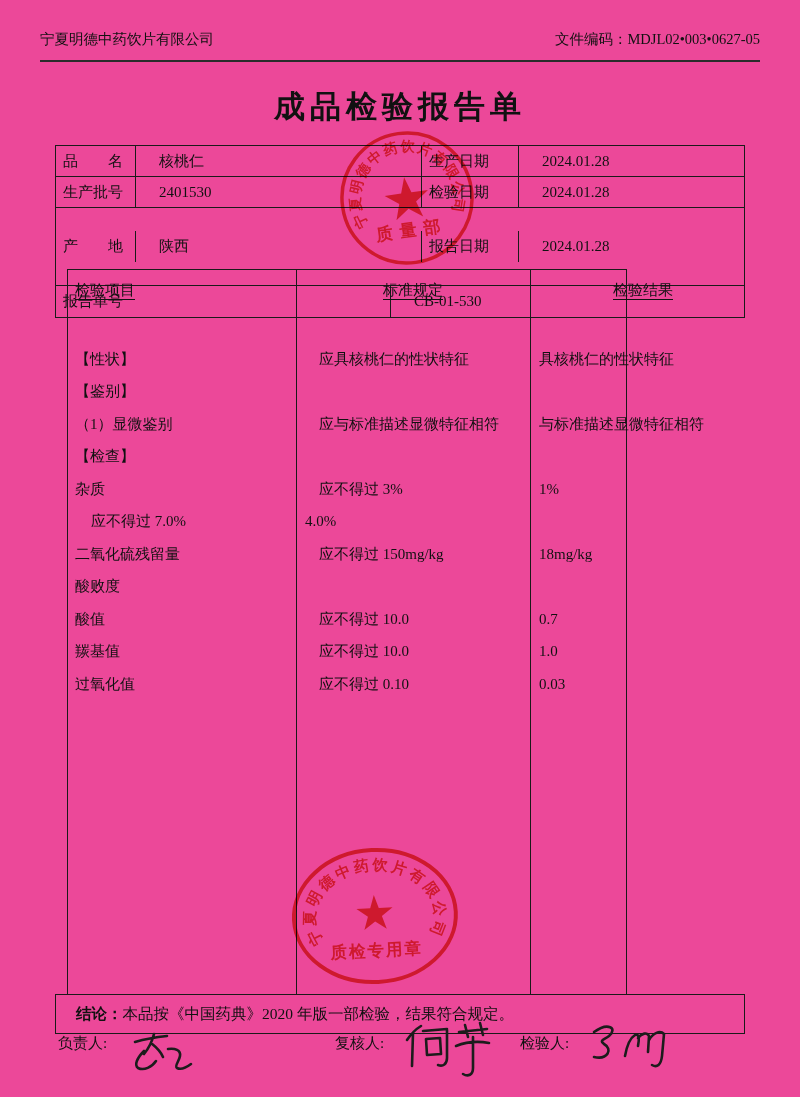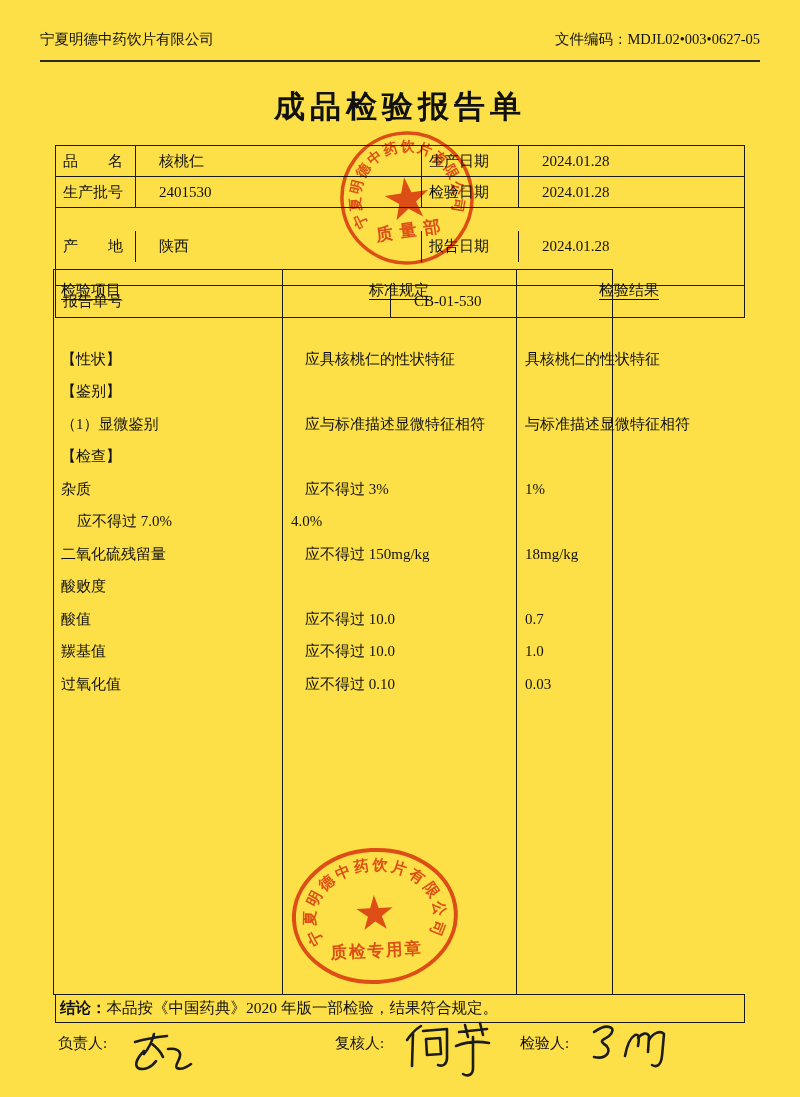--- a/index.html
+++ b/index.html
@@ -1,45 +1,45 @@
 <!DOCTYPE html>
 <html><head>
 <meta charset="utf-8">
 <style>
   html,body{margin:0;padding:0;background:#888;}
-  .page{position:relative;width:800px;height:1097px;background:#fde047;margin:0 auto;
+  .page{position:relative;width:800px;height:1097px;background:#ec4899;margin:0 auto;
         font-family:"Liberation Serif","DejaVu Serif",serif;color:#111;overflow:hidden;}
   
   .doc-header{position:absolute;left:40px;right:40px;top:30px;display:flex;justify-content:space-between;font-size:14.5px;}
   .header-rule{position:absolute;left:40px;right:40px;top:60px;height:2px;background:#2b2b2b;}
   .doc-title{position:absolute;left:0;right:0;top:86px;text-align:center;font-size:31px;font-weight:bold;letter-spacing:5px;}
   
   .info-table{position:absolute;left:55px;top:145px;width:690px;border:1px solid #1a1a1a;box-sizing:border-box;font-size:15px;}
   .info-row{display:flex;height:31px;align-items:center;border-bottom:1px solid #1a1a1a;box-sizing:border-box;gap:15px;}
   .info-row:last-child{border-bottom:none;margin-top:23px;}
   .c-label{width:80px;padding-left:7px;box-sizing:border-box;border-right:1px solid #1a1a1a;height:100%;display:flex;align-items:center;}
   .c-value{width:255px;padding-left:8px;box-sizing:border-box;height:100%;display:flex;align-items:center;}
   .c-label2{width:98px;padding-left:7px;box-sizing:border-box;border-left:1px solid #1a1a1a;border-right:1px solid #1a1a1a;height:100%;display:flex;align-items:center;}
   .c-value2{flex:1;padding-left:8px;box-sizing:border-box;height:100%;display:flex;align-items:center;}
   .rn-label{width:335px;padding-left:7px;box-sizing:border-box;border-right:1px solid #1a1a1a;height:100%;display:flex;align-items:center;}
   .rn-value{flex:1;padding-left:8px;box-sizing:border-box;height:100%;display:flex;align-items:center;}
   
-  .main-table{position:absolute;left:53px;top:269px;width:560px;height:726px;border:1px solid #1a1a1a;box-sizing:border-box;font-size:15px;}
+  .main-table{position:absolute;left:67px;top:269px;width:560px;height:726px;border:1px solid #1a1a1a;box-sizing:border-box;font-size:15px;}
   .vline{position:absolute;top:0;bottom:0;width:1px;background:#1a1a1a;}
   .vline.v1{left:228px;} .vline.v2{left:462px;}
   .mt-grid{display:grid;grid-template-columns:228px 234px 226px;}
   .mt-head{padding-top:11px;}
   .mt-head .h{text-decoration:underline;text-underline-offset:4px;}
   .mt-head .h1{padding-left:7px;}
   .mt-head .h2,.mt-head .h3{text-align:center;}
   .mt-body{margin-top:43px;}
   .mt-row{height:32.5px;display:grid;grid-template-columns:228px 234px 226px;align-items:center;}
   .mt-row .ci{padding-left:7px;} .mt-row .cs{padding-left:23px;} .mt-row .cr{padding-left:9px;}
   
-  .conclusion{position:absolute;left:55px;top:994px;width:690px;height:29px;border:1px solid #1a1a1a;box-sizing:border-box;display:flex;align-items:center;padding-left:4px;font-size:15.5px;}
+  .conclusion{position:absolute;left:55px;top:994px;width:690px;height:40px;border:1px solid #1a1a1a;box-sizing:border-box;display:flex;align-items:center;padding-left:20px;font-size:15.5px;}
   .conclusion b{font-weight:bold;}
   
   .sig-row{position:absolute;left:55px;top:1030px;width:690px;height:60px;font-size:15px;}
   .sig-label{position:absolute;top:4px;}
   .sig-label.l1{left:3px;} .sig-label.l2{left:280px;} .sig-label.l3{left:465px;}
   .sig{position:absolute;}
   .sig.s1{left:65px;top:-6px;} .sig.s2{left:340px;top:-12px;} .sig.s3{left:525px;top:-12px;}
   .sig path{fill:none;stroke:#1c1c1c;stroke-width:2.6;stroke-linecap:round;stroke-linejoin:round;}
   
   .stamp{position:absolute;mix-blend-mode:multiply;opacity:.92;}

